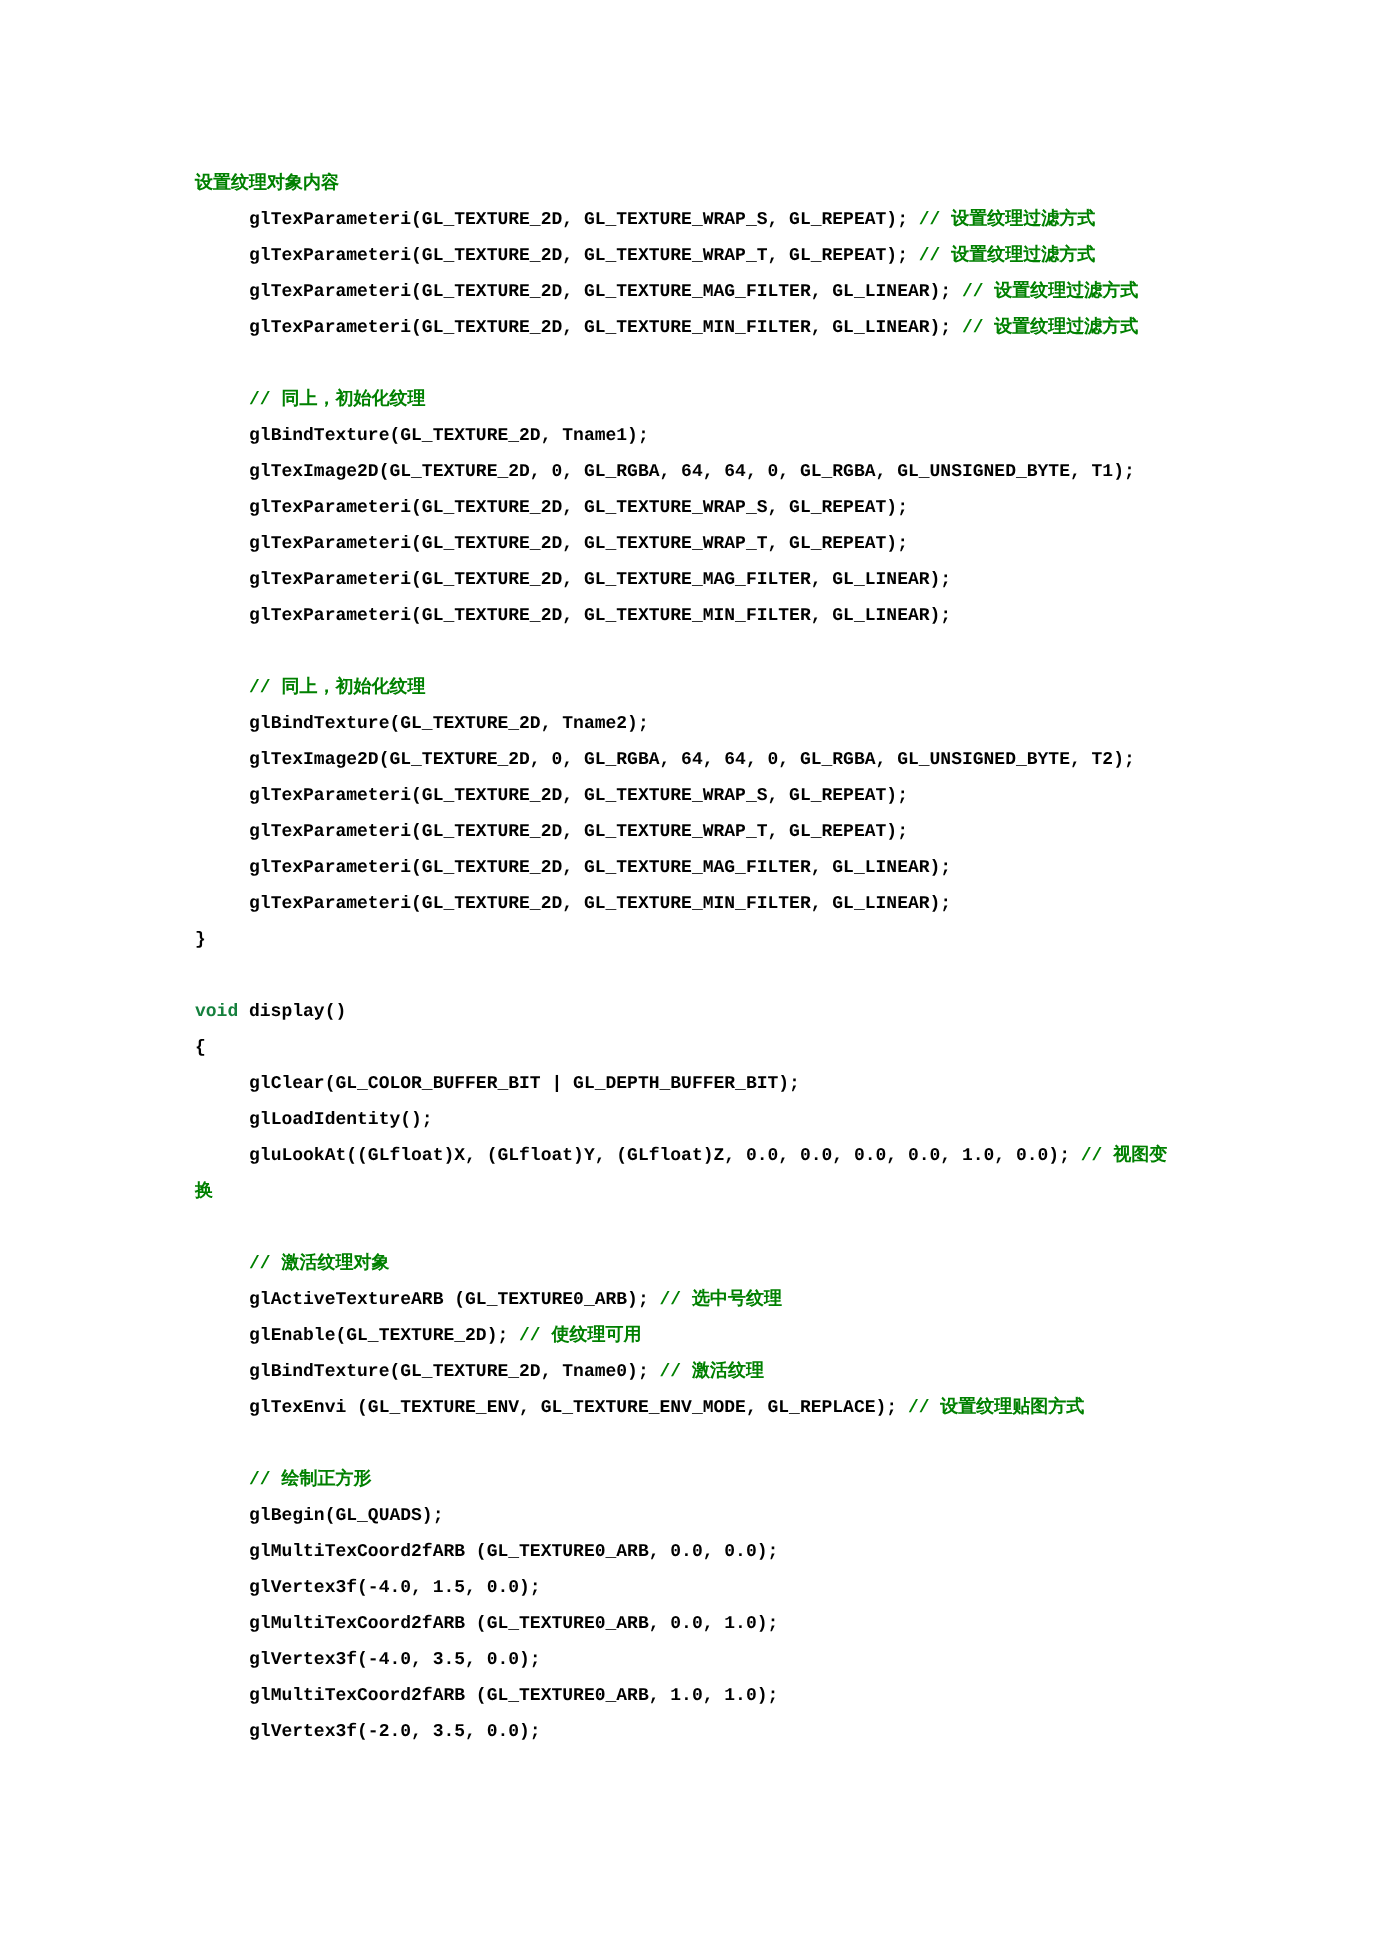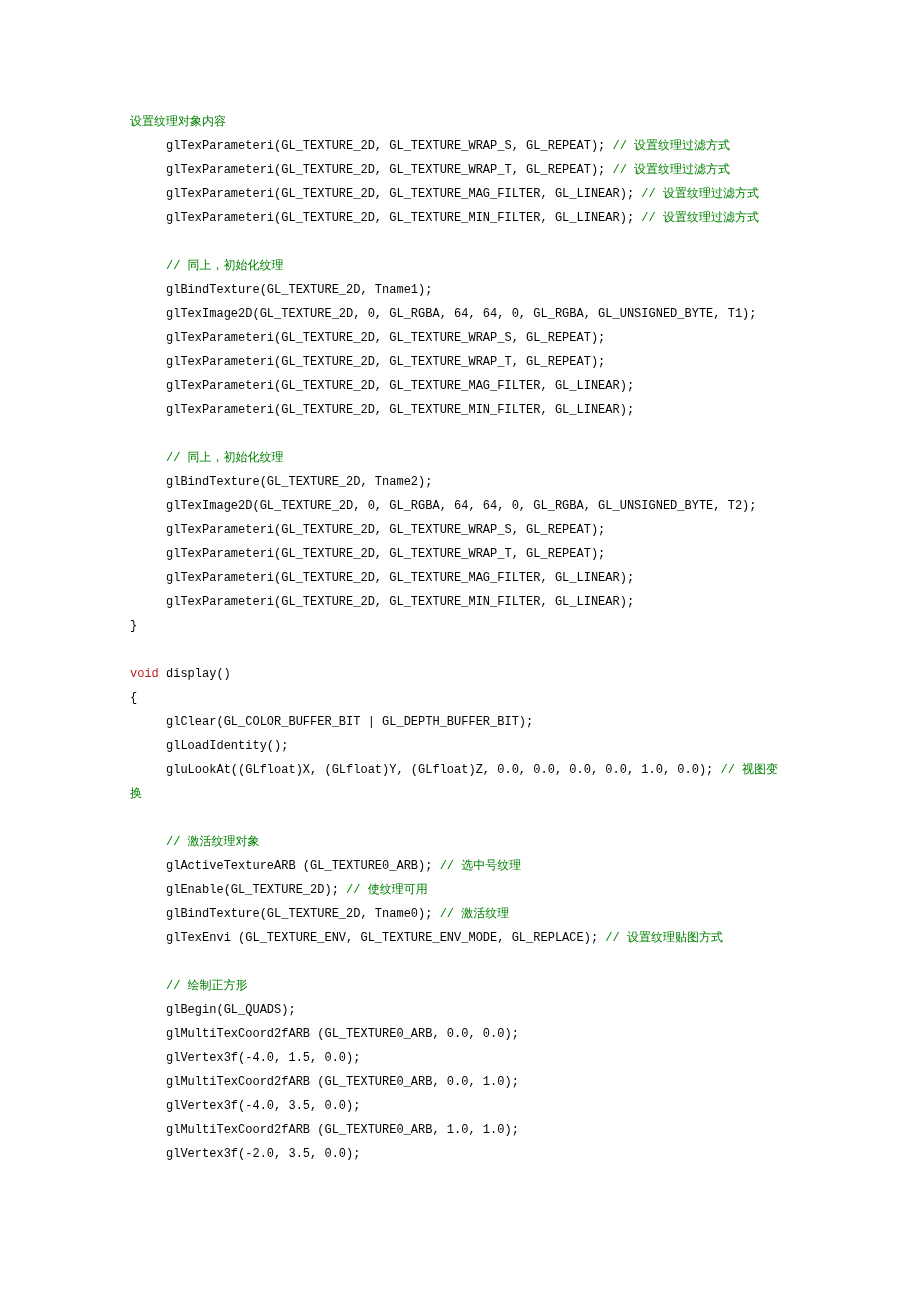--- a/index.html
+++ b/index.html
@@ -13,22 +13,23 @@
   }
   .page {
     width: 920px;
     min-height: 1302px;
     box-sizing: border-box;
     padding: 110px 130px 90px 130px;
   }
   .code {
     white-space: pre;
     font-family: "SimSun", "Courier New", monospace;
+    font-weight: bold;
   }
   .c-green { color: #008000; }
-  .c-blue  { color: #b91c1c; margin-top: 44px; }
+  .c-blue  { color: #15803d; margin-top: 44px; }
 </style>
 </head>
 <body>
 
 <div class="page">
   <div class="code" id="code-container"><div><span class="c-green">设置纹理对象内容</span></div><div><span>     </span><span>glTexParameteri(GL_TEXTURE_2D, GL_TEXTURE_WRAP_S, GL_REPEAT);</span><span class="c-green"> // 设置纹理过滤方式</span></div><div><span>     </span><span>glTexParameteri(GL_TEXTURE_2D, GL_TEXTURE_WRAP_T, GL_REPEAT);</span><span class="c-green"> // 设置纹理过滤方式</span></div><div><span>     </span><span>glTexParameteri(GL_TEXTURE_2D, GL_TEXTURE_MAG_FILTER, GL_LINEAR);</span><span class="c-green"> // 设置纹理过滤方式</span></div><div><span>     </span><span>glTexParameteri(GL_TEXTURE_2D, GL_TEXTURE_MIN_FILTER, GL_LINEAR);</span><span class="c-green"> // 设置纹理过滤方式</span></div><div><span> </span></div><div><span>     </span><span class="c-green">// 同上，初始化纹理</span></div><div><span>     </span><span>glBindTexture(GL_TEXTURE_2D, Tname1);</span></div><div><span>     </span><span>glTexImage2D(GL_TEXTURE_2D, 0, GL_RGBA, 64, 64, 0, GL_RGBA, GL_UNSIGNED_BYTE, T1);</span></div><div><span>     </span><span>glTexParameteri(GL_TEXTURE_2D, GL_TEXTURE_WRAP_S, GL_REPEAT);</span></div><div><span>     </span><span>glTexParameteri(GL_TEXTURE_2D, GL_TEXTURE_WRAP_T, GL_REPEAT);</span></div><div><span>     </span><span>glTexParameteri(GL_TEXTURE_2D, GL_TEXTURE_MAG_FILTER, GL_LINEAR);</span></div><div><span>     </span><span>glTexParameteri(GL_TEXTURE_2D, GL_TEXTURE_MIN_FILTER, GL_LINEAR);</span></div><div><span> </span></div><div><span>     </span><span class="c-green">// 同上，初始化纹理</span></div><div><span>     </span><span>glBindTexture(GL_TEXTURE_2D, Tname2);</span></div><div><span>     </span><span>glTexImage2D(GL_TEXTURE_2D, 0, GL_RGBA, 64, 64, 0, GL_RGBA, GL_UNSIGNED_BYTE, T2);</span></div><div><span>     </span><span>glTexParameteri(GL_TEXTURE_2D, GL_TEXTURE_WRAP_S, GL_REPEAT);</span></div><div><span>     </span><span>glTexParameteri(GL_TEXTURE_2D, GL_TEXTURE_WRAP_T, GL_REPEAT);</span></div><div><span>     </span><span>glTexParameteri(GL_TEXTURE_2D, GL_TEXTURE_MAG_FILTER, GL_LINEAR);</span></div><div><span>     </span><span>glTexParameteri(GL_TEXTURE_2D, GL_TEXTURE_MIN_FILTER, GL_LINEAR);</span></div><div><span>}</span></div><div><span> </span></div><div><span class="c-blue">void</span><span> display()</span></div><div><span>{</span></div><div><span>     </span><span>glClear(GL_COLOR_BUFFER_BIT | GL_DEPTH_BUFFER_BIT);</span></div><div><span>     </span><span>glLoadIdentity();</span></div><div><span>     </span><span>gluLookAt((GLfloat)X, (GLfloat)Y, (GLfloat)Z, 0.0, 0.0, 0.0, 0.0, 1.0, 0.0);</span><span class="c-green"> // 视图变</span></div><div><span class="c-green">换</span></div><div><span> </span></div><div><span>     </span><span class="c-green">// 激活纹理对象</span></div><div><span>     </span><span>glActiveTextureARB (GL_TEXTURE0_ARB);</span><span class="c-green"> // 选中号纹理</span></div><div><span>     </span><span>glEnable(GL_TEXTURE_2D);</span><span class="c-green"> // 使纹理可用</span></div><div><span>     </span><span>glBindTexture(GL_TEXTURE_2D, Tname0);</span><span class="c-green"> // 激活纹理</span></div><div><span>     </span><span>glTexEnvi (GL_TEXTURE_ENV, GL_TEXTURE_ENV_MODE, GL_REPLACE);</span><span class="c-green"> // 设置纹理贴图方式</span></div><div><span> </span></div><div><span>     </span><span class="c-green">// 绘制正方形</span></div><div><span>     </span><span>glBegin(GL_QUADS);</span></div><div><span>     </span><span>glMultiTexCoord2fARB (GL_TEXTURE0_ARB, 0.0, 0.0);</span></div><div><span>     </span><span>glVertex3f(-4.0, 1.5, 0.0);</span></div><div><span>     </span><span>glMultiTexCoord2fARB (GL_TEXTURE0_ARB, 0.0, 1.0);</span></div><div><span>     </span><span>glVertex3f(-4.0, 3.5, 0.0);</span></div><div><span>     </span><span>glMultiTexCoord2fARB (GL_TEXTURE0_ARB, 1.0, 1.0);</span></div><div><span>     </span><span>glVertex3f(-2.0, 3.5, 0.0);</span></div></div>
 </div>
 
 </body></html>

